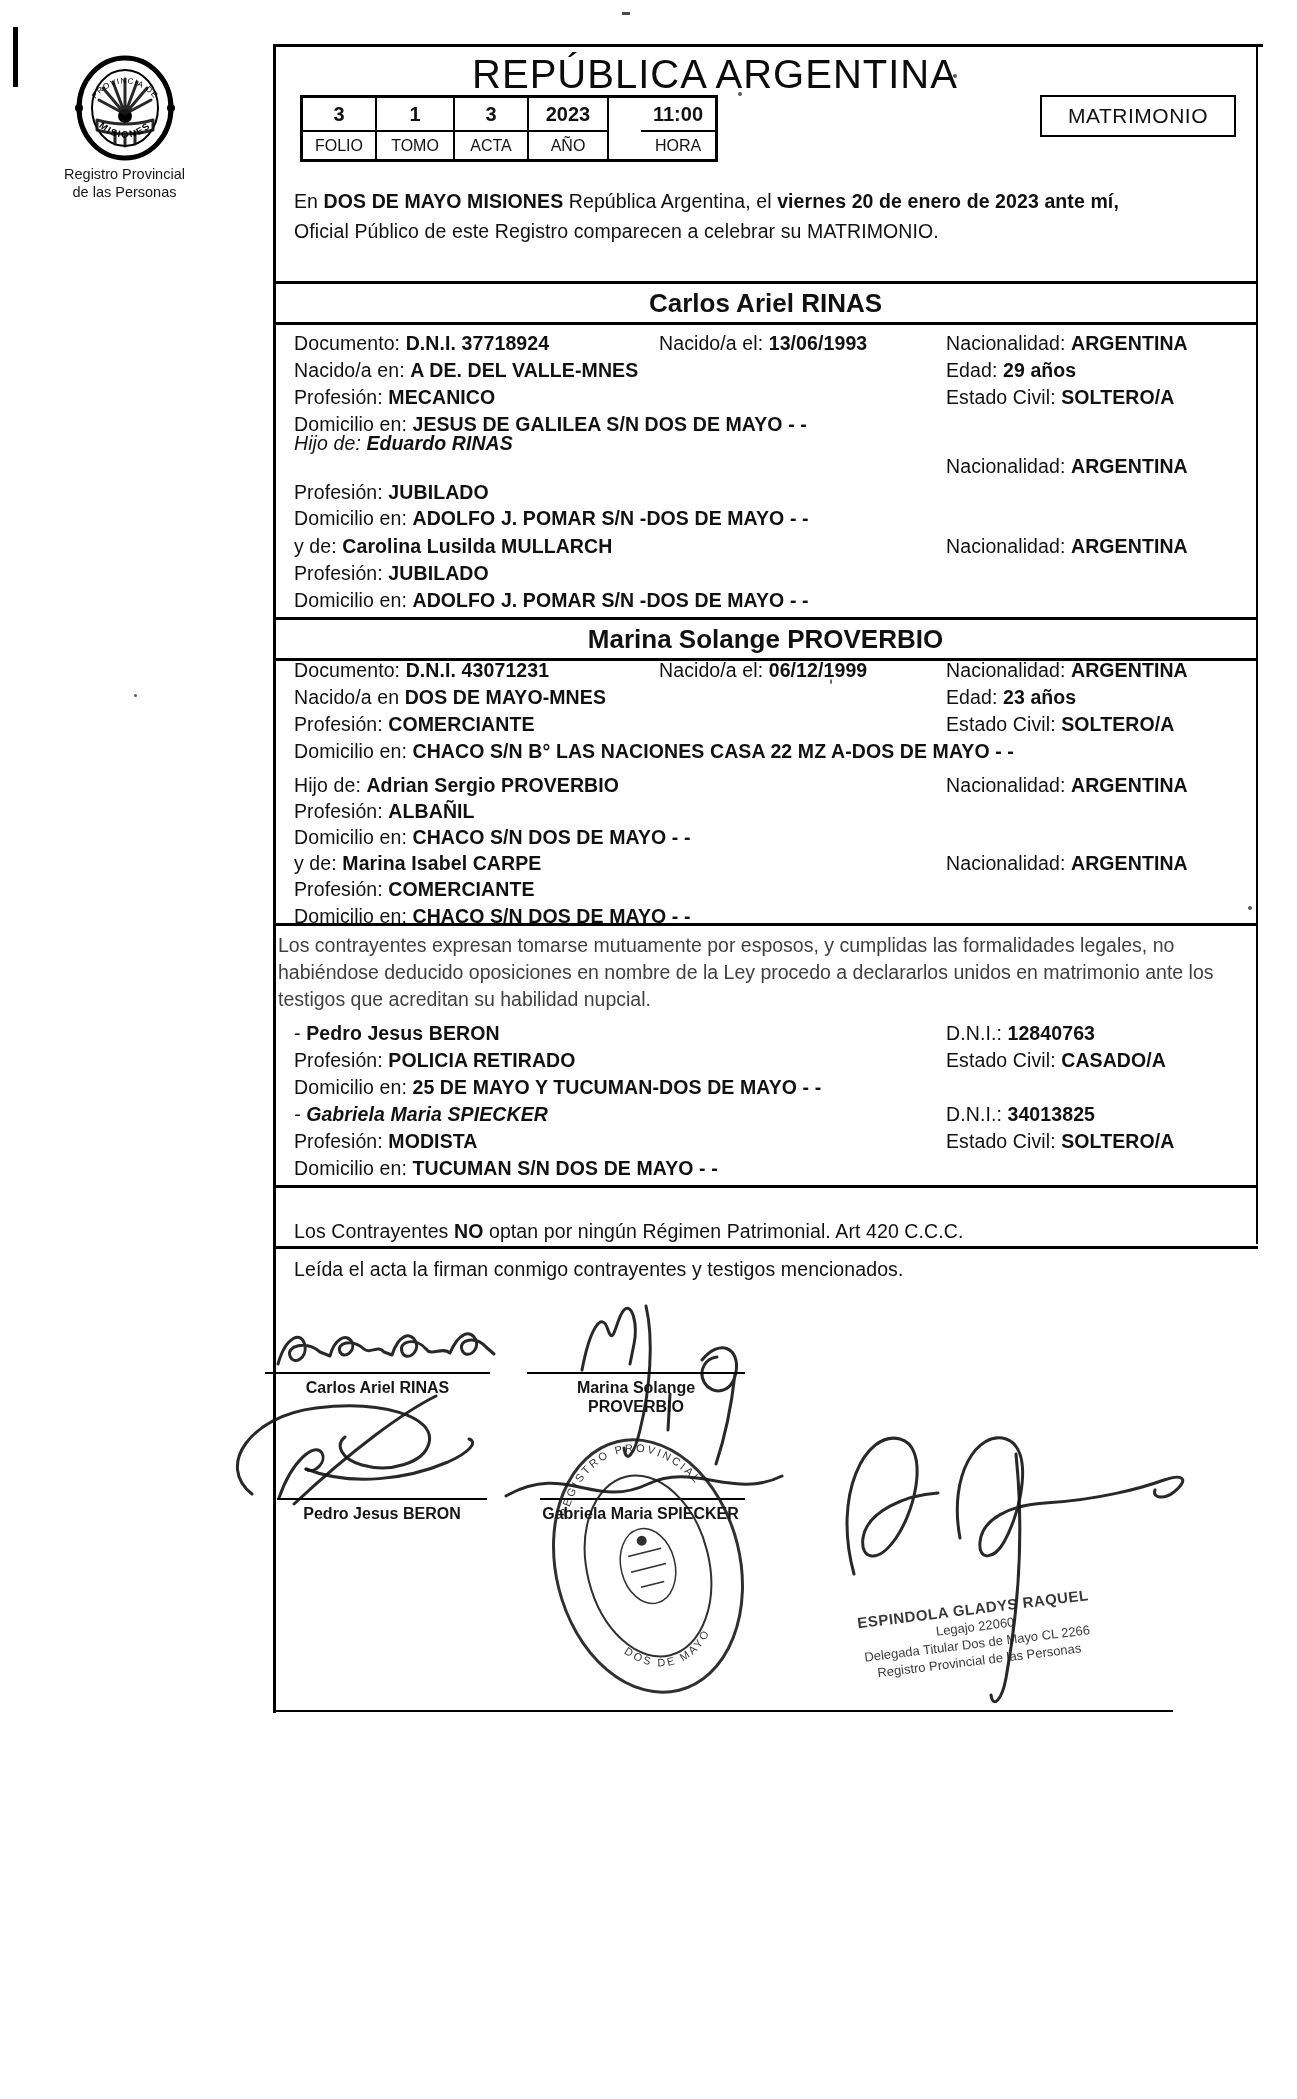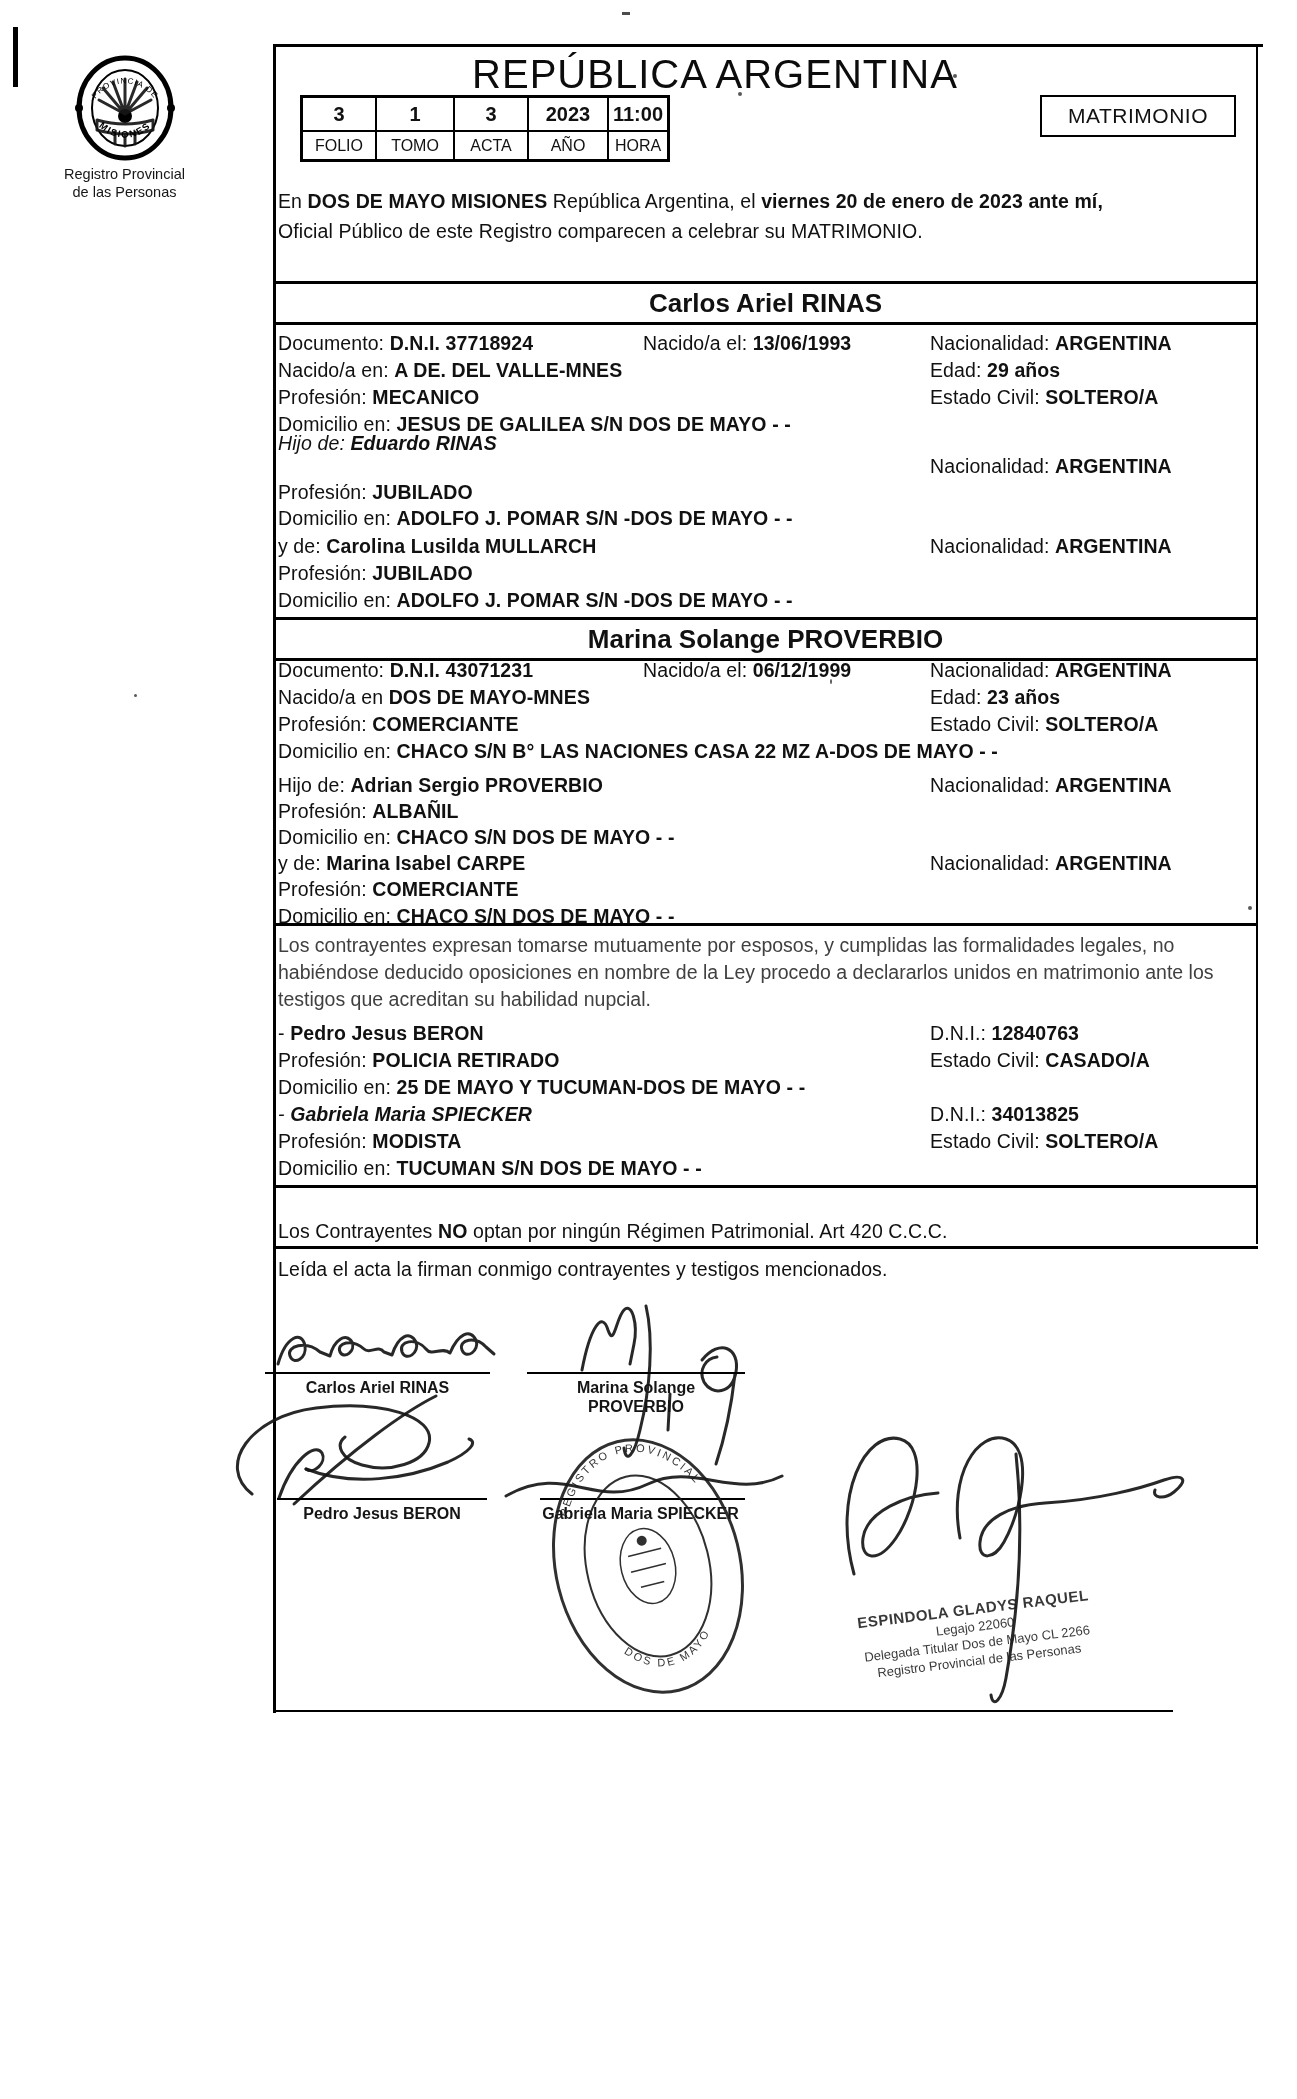--- a/index.html
+++ b/index.html
@@ -1,18 +1,18 @@
 <!DOCTYPE html>
 <html><head>
 <meta charset="utf-8">
 <style>
   html,body{margin:0;padding:0;background:#e8e8e8;}
   .page{position:relative;width:1297px;height:2099px;background:#ffffff;
         font-family:"Liberation Sans",sans-serif;color:#111;overflow:hidden;}
-  .ln{position:absolute;white-space:nowrap;font-size:19.5px;letter-spacing:.1px;color:#111;}
+  .ln{position:absolute;white-space:nowrap;font-size:19.5px;letter-spacing:.1px;color:#111;margin-left:16px;}
   .b{font-weight:700;}
   .hr{position:absolute;border-top:3px solid #000;height:0;}
   .thinhr{position:absolute;border-top:2.5px solid #000;height:0;}
   .docbox{position:absolute;left:273px;top:44px;width:987px;height:1666px;
           border-left:3px solid #000;border-top:3px solid #000;}
   .rightborder{position:absolute;left:1256px;top:44px;height:1200px;border-left:2.5px solid #000;}
   .title{position:absolute;left:273px;top:52px;width:884px;text-align:center;
          font-size:40px;letter-spacing:1px;color:#0c0c0c;}
   .regtable{position:absolute;left:300px;top:95px;display:flex;border:3px solid #000;background:#fff;}
   .regcol{display:flex;flex-direction:column;border-right:2.5px solid #000;}
@@ -90,21 +90,21 @@
       <div class="reglab">TOMO</div>
     </div>
     <div class="regcol" style="width:72px;">
       <div class="regval">3</div>
       <div class="reglab">ACTA</div>
     </div>
     <div class="regcol" style="width:78px;">
       <div class="regval">2023</div>
       <div class="reglab">AÑO</div>
     </div>
-    <div class="regcol" style="width:58px;">
+    <div class="regcol" style="width:74px;padding-left:32px;">
       <div class="regval">11:00</div>
       <div class="reglab">HORA</div>
     </div>
   </div>
 
   <div class="badge">MATRIMONIO</div>
 
   <div class="ln" style="left:278px;top:190px;"><span>En </span><span class="b">DOS DE MAYO MISIONES</span><span> República Argentina, el </span><span class="b">viernes 20 de enero de 2023 ante mí,</span></div>
   <div class="ln" style="left:278px;top:220px;">Oficial Público de este Registro comparecen a celebrar su MATRIMONIO.</div>
 

